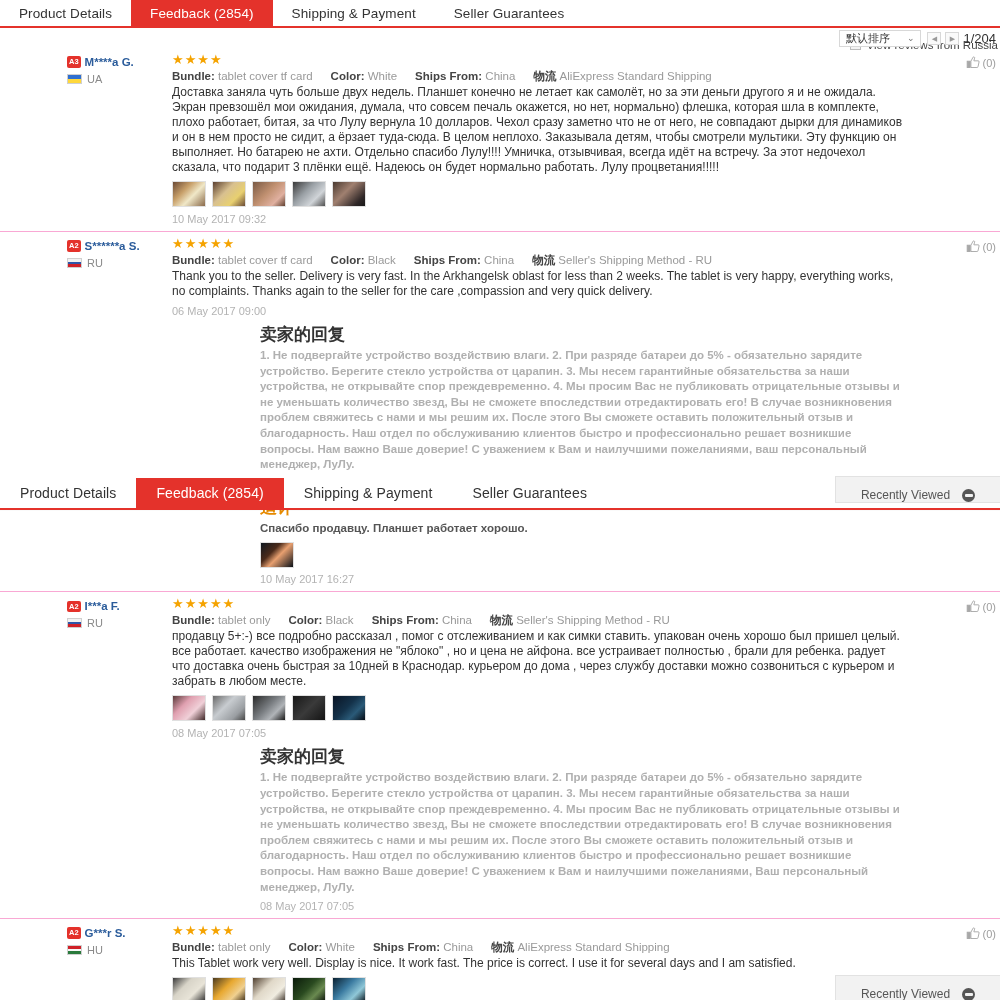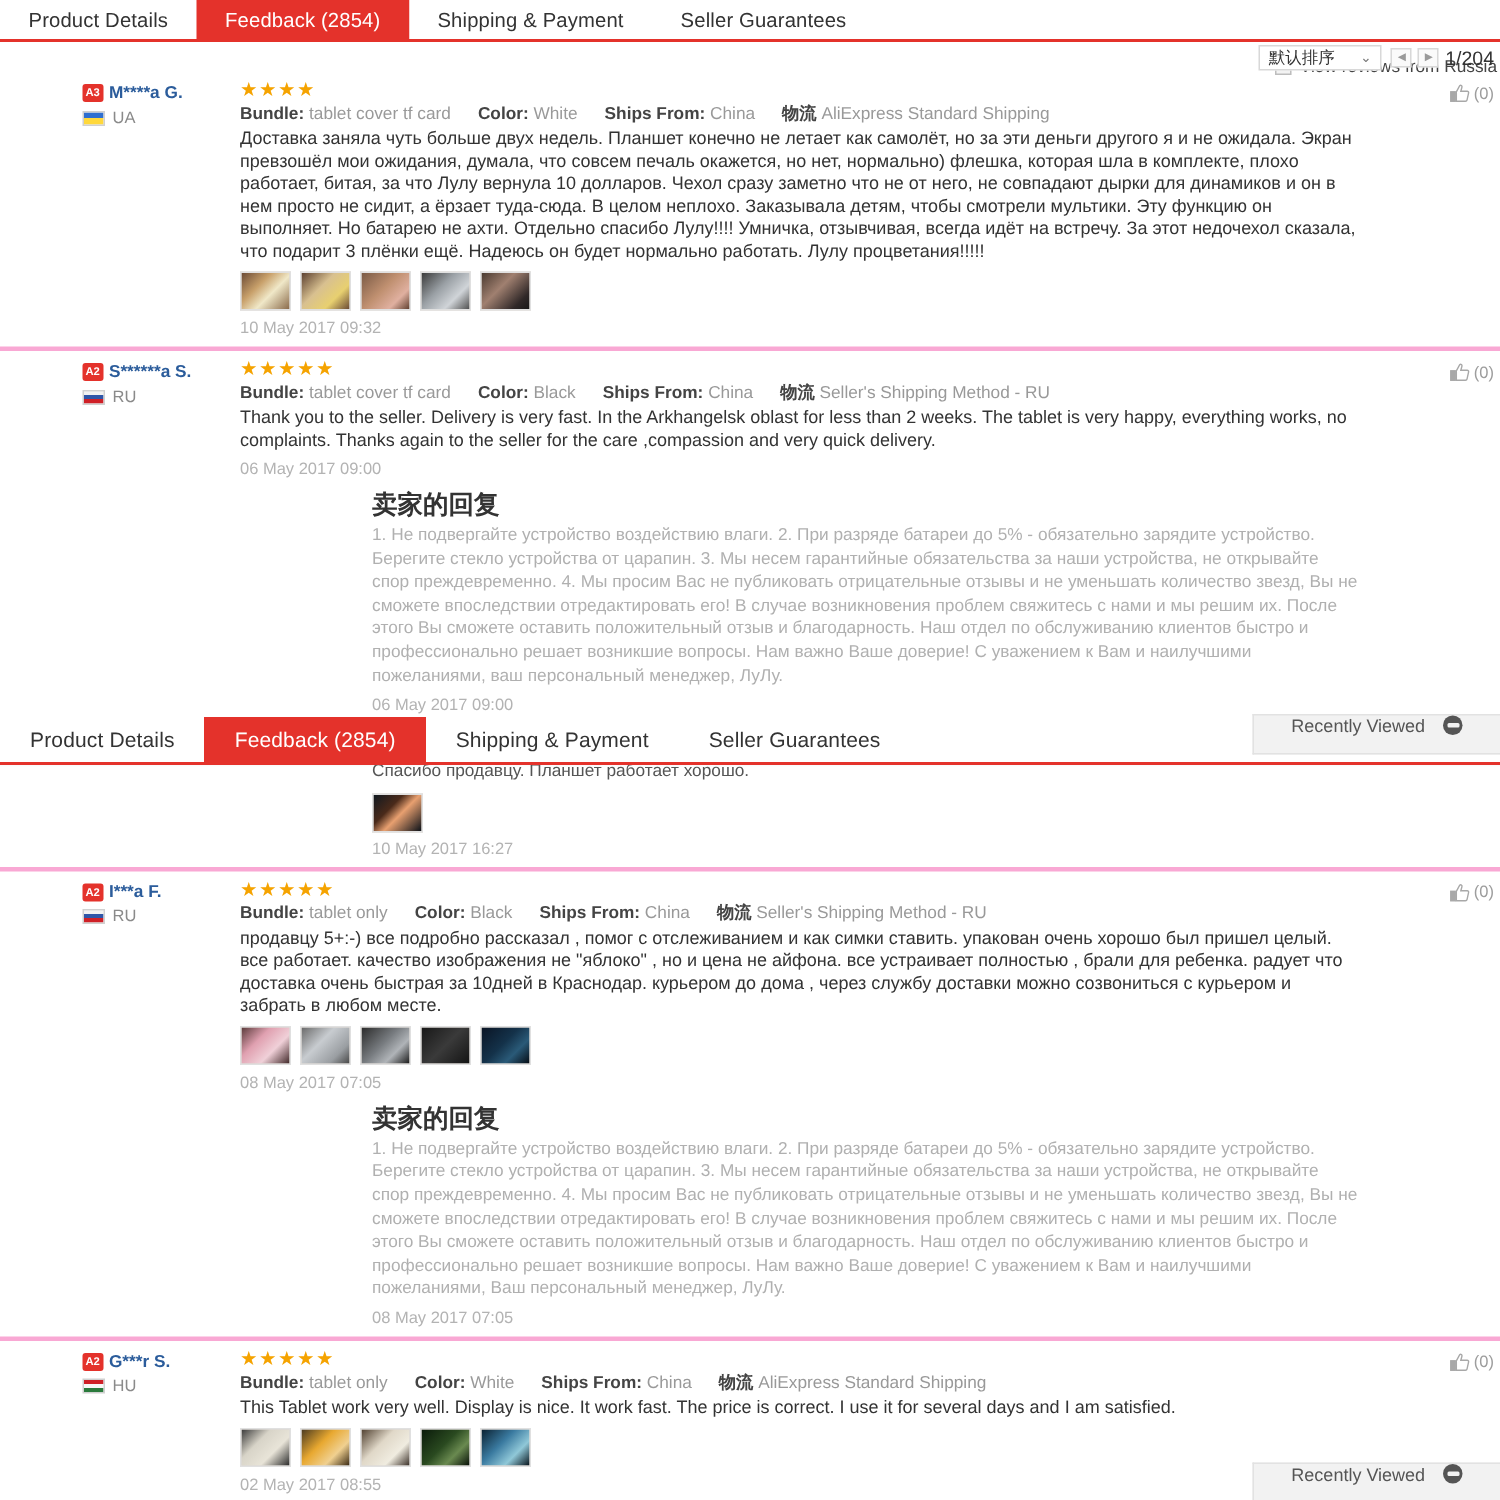--- a/index.html
+++ b/index.html
@@ -85,22 +85,22 @@
     display: flex; align-items: center; justify-content: center;
     font-size: 7px; color: #9a9a9a;
     line-height: 1;
   }
   .pgnum { font-size: 13px; color: #333; }
 
   
   .list { position: relative; }
   .review {
     display: flex;
-    padding: 5px 0 6px 0;
-    border-bottom: 3px solid #f9a8d4;
+    padding: 5px 0 6px 12px;
+    border-bottom: 1px solid #f9a8d4;
     position: relative;
   }
   .rv-user {
     width: 160px;
     flex: 0 0 160px;
     padding-left: 55px;
     padding-top: 2px;
   }
   .uline { display: flex; align-items: center; gap: 4px; height: 14px; }
   .lvl {
@@ -178,20 +178,21 @@
     font-size: 17px;
     font-weight: bold;
     color: #333;
     margin-bottom: 2px;
   }
   .reply-title.addl { color: #e68a00; }
   .reply-text {
     font-size: 11.5px;
     color: #b0b0b0;
     line-height: 15.6px;
+    font-weight: bold;
   }
   .reply-text.dark { color: #555; }
   .reply-ts { font-size: 11px; color: #b3b3b3; margin-top: 5px; }
 
   
   .sticky-tabs {
     position: absolute;
     left: 0; top: 478px;
     width: 1000px;
     height: 32px;
@@ -207,21 +208,21 @@
   
   .recent {
     position: absolute;
     right: 0;
     width: 165px;
     height: 27px;
     background: #f2f2f2;
     border: 1px solid #e2e2e2;
     border-right: none;
     display: flex;
-    align-items: flex-start;
+    align-items: flex-end;
     justify-content: center;
     gap: 12px;
     font-size: 12px;
     color: #555;
     z-index: 45;
   }
   .recent.r1 { top: 476px; }
   .recent.r2 { top: 975px; }
   .rv-glyph {
     width: 13px; height: 13px;

